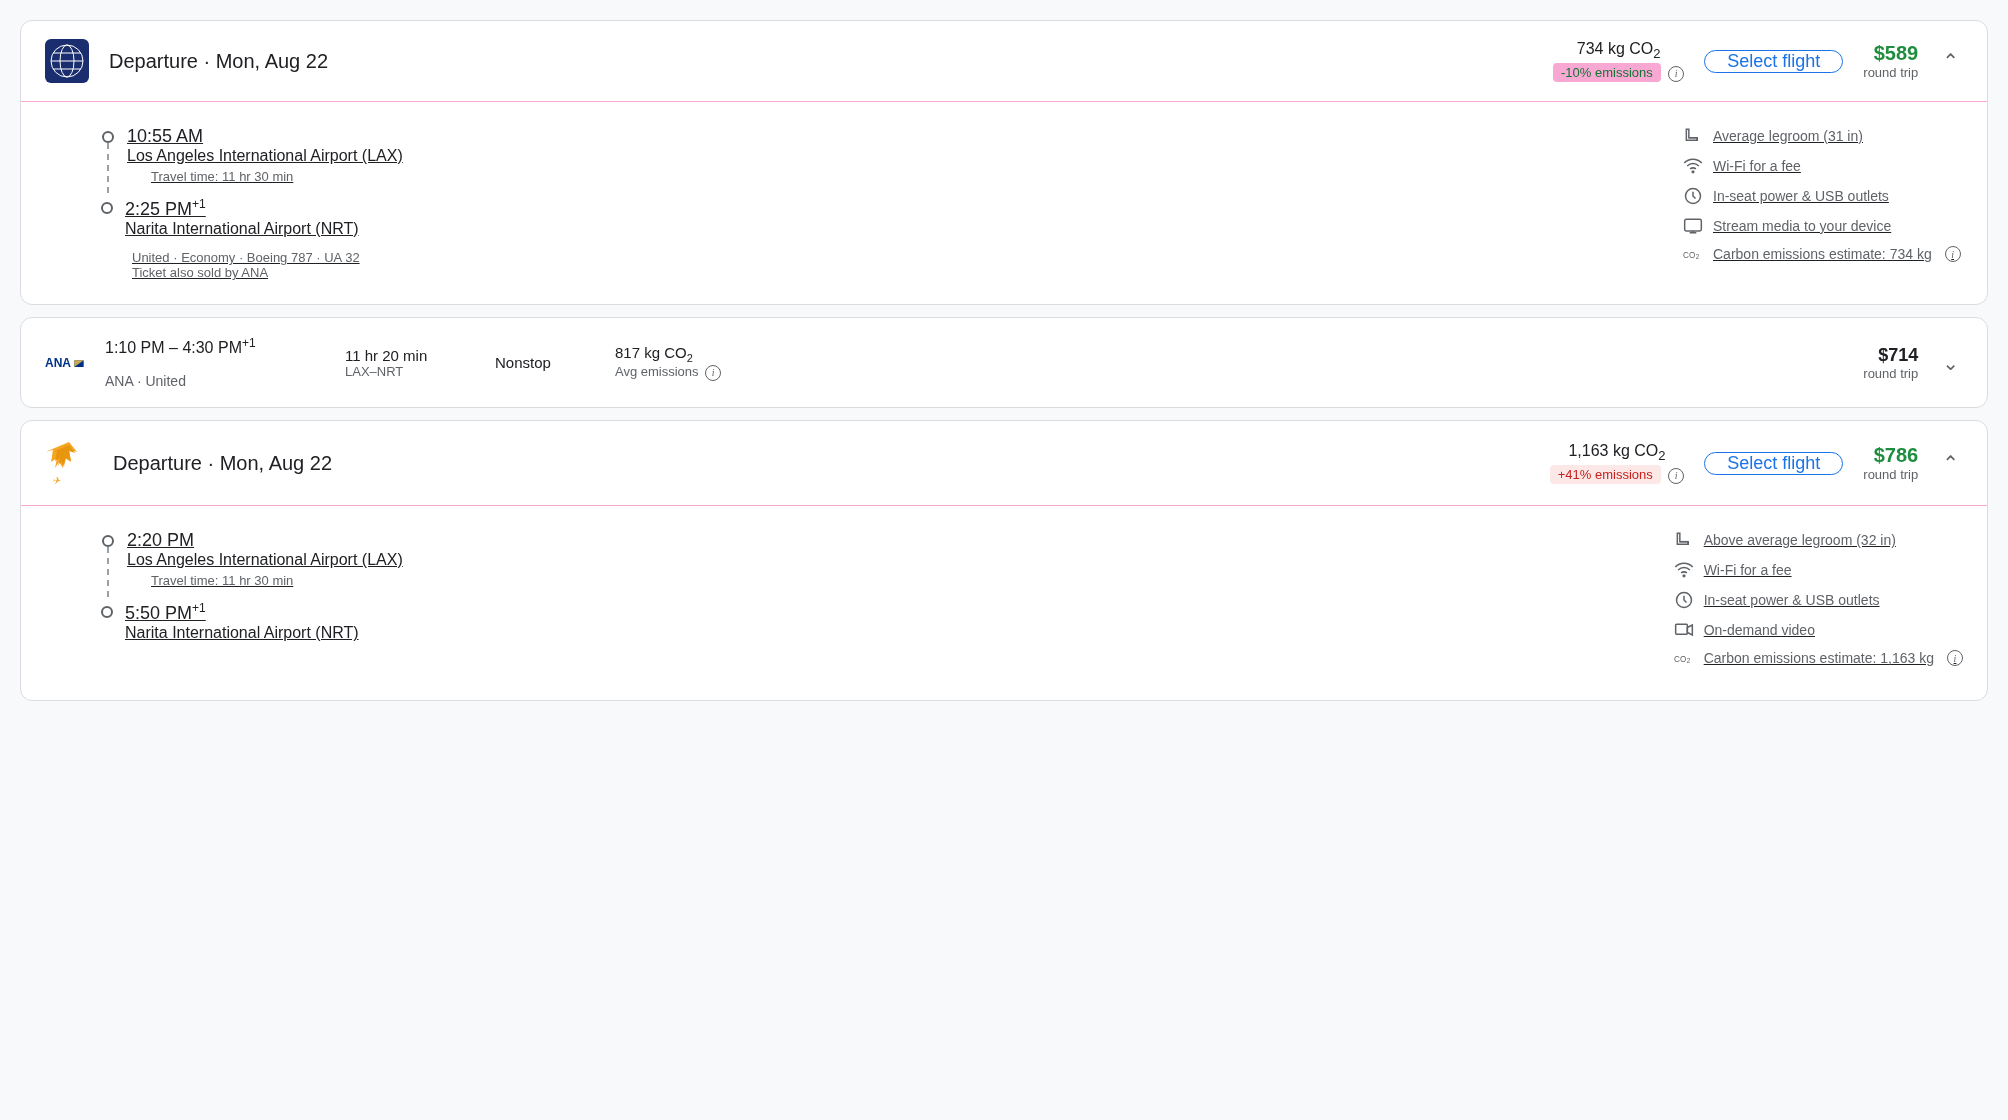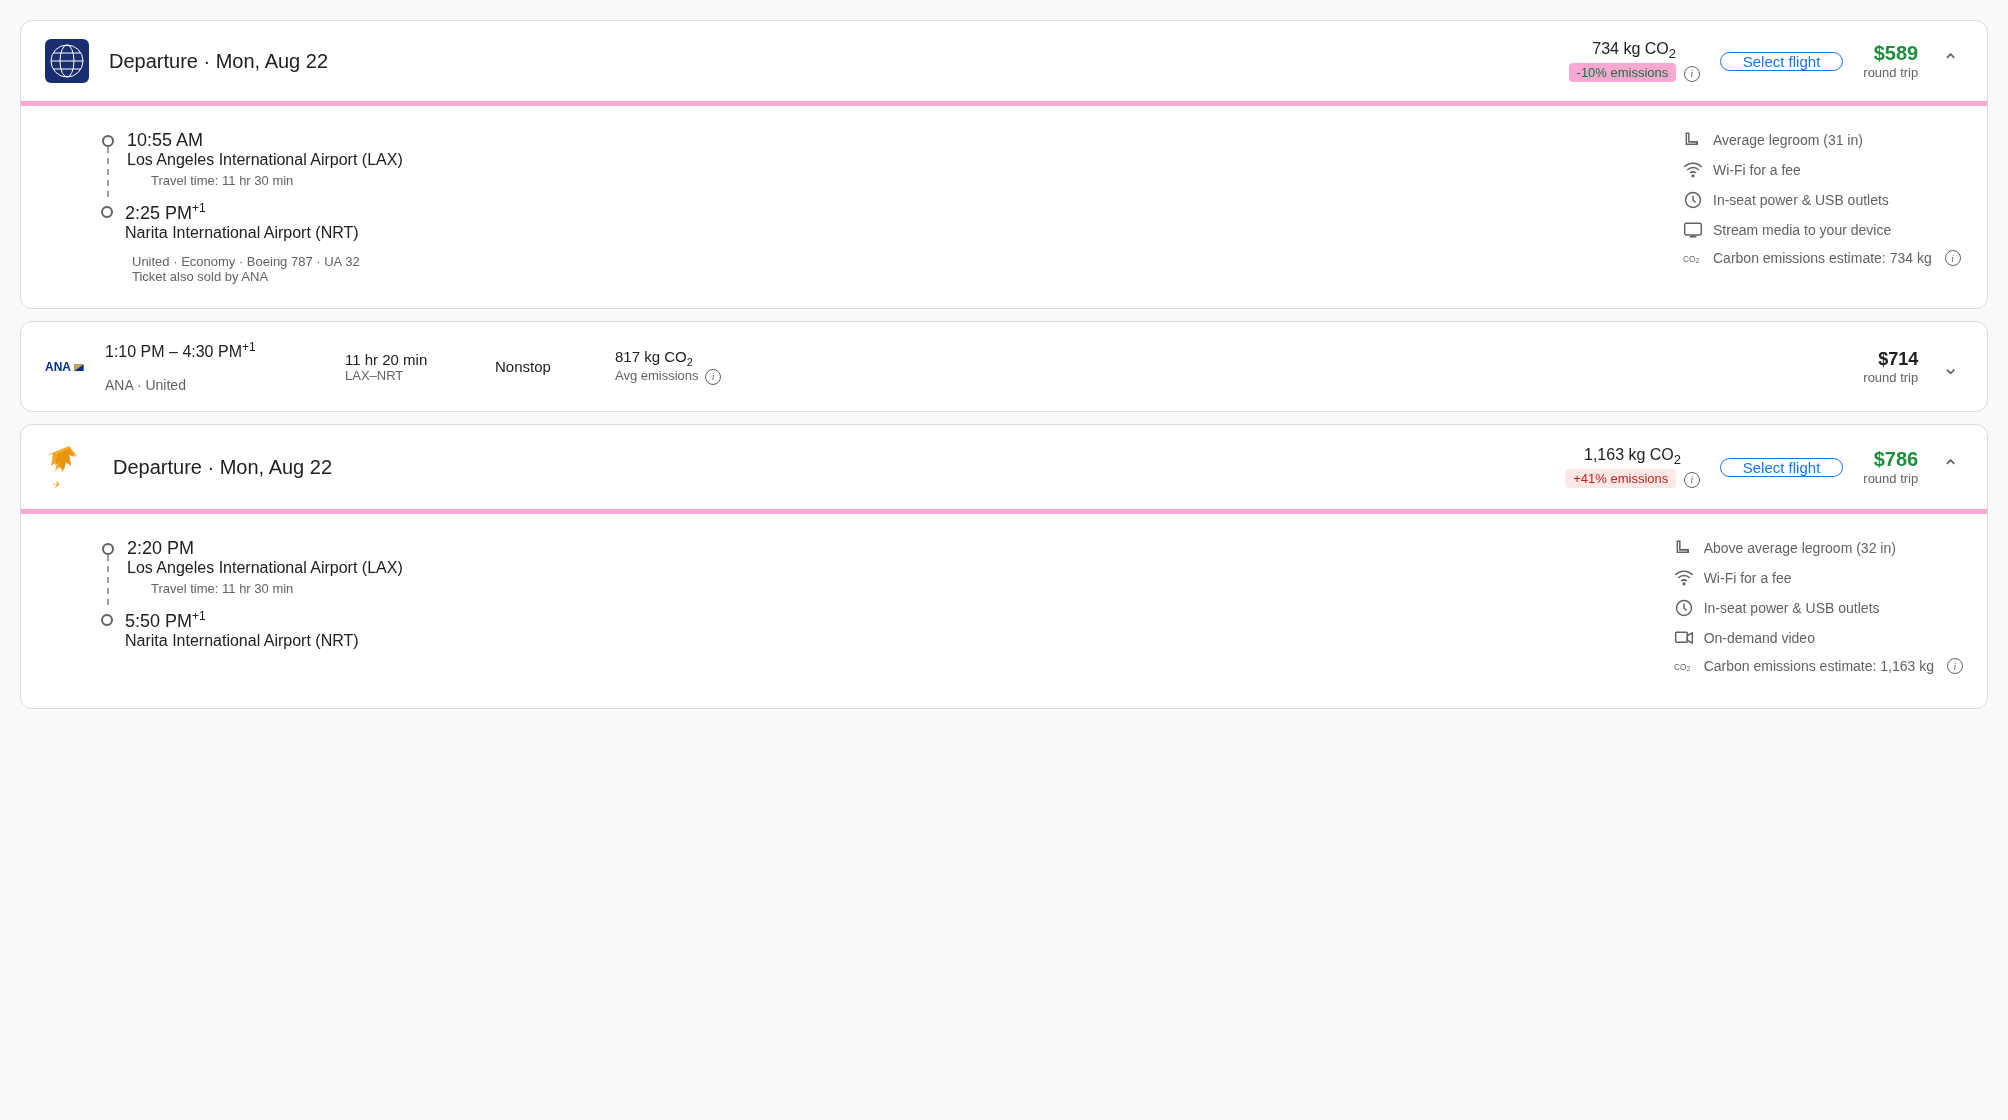--- a/index.html
+++ b/index.html
@@ -92,21 +92,21 @@
       cursor: pointer;
       margin-left: 3px;
       flex-shrink: 0;
       font-family: serif;
     }
 
     .select-btn {
       border: 1.5px solid #1a73e8;
       background: #fff;
       color: #1a73e8;
-      font-size: 15px;
+      font-size: 18px;
       font-weight: 500;
       padding: 0 22px;
       border-radius: 20px;
       cursor: pointer;
       white-space: nowrap;
     }
 
     .price-block {
       text-align: right;
     }
@@ -127,24 +127,25 @@
       border: none;
       cursor: pointer;
       padding: 4px;
       color: #5f6368;
       font-size: 20px;
       display: flex;
       align-items: center;
     }
 
     .flight-detail {
-      border-top: 5px solid #f9a8d4;
+      border-top: 1px solid #f9a8d4;
       padding: 24px 24px 24px 80px;
       display: flex;
       gap: 40px;
+      text-decoration: underline;
     }
 
     .flight-times {
       flex: 1;
       min-width: 0;
     }
 
     .time-row {
       display: flex;
       align-items: flex-start;

